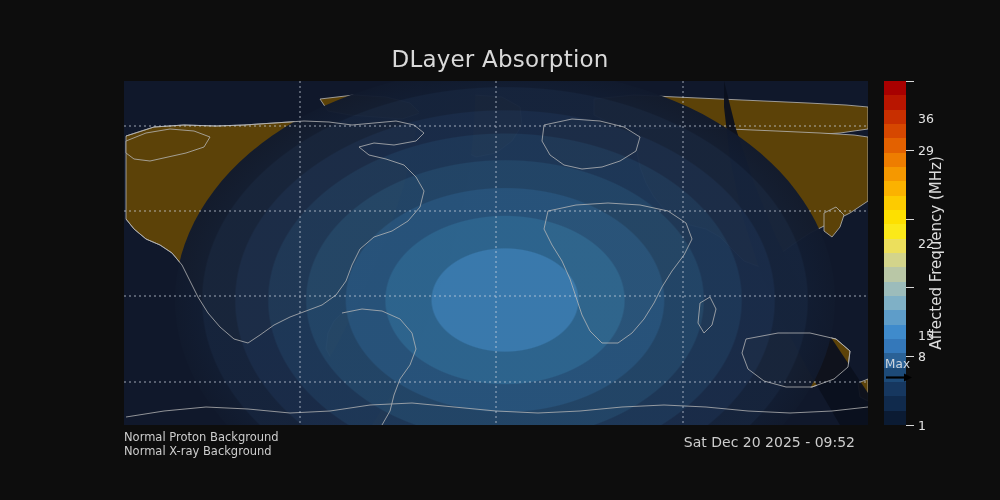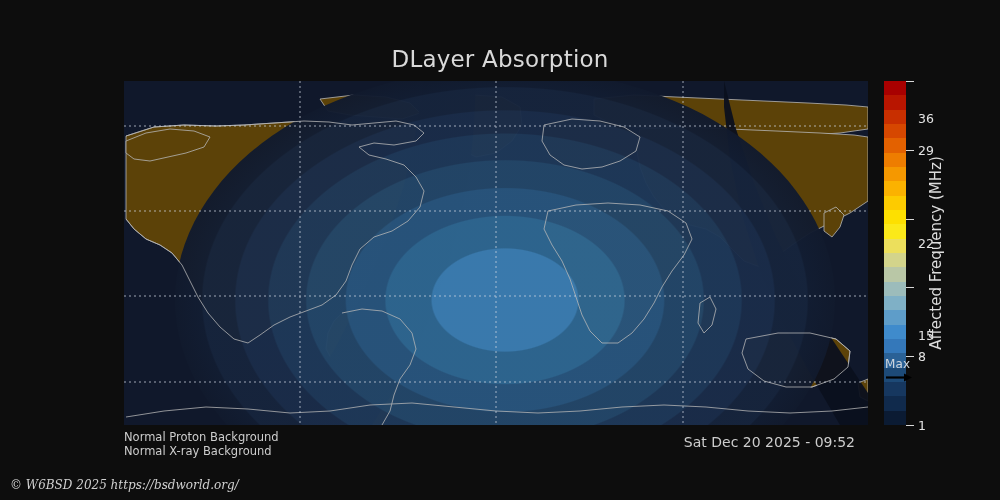--- a/index.html
+++ b/index.html
@@ -222,15 +222,14 @@
     <span id="maxlab">Max</span>
     <svg id="maxarrow" viewBox="0 0 26 9">
       <line x1="0" y1="4.5" x2="19" y2="4.5" stroke="#000" stroke-width="2.2"></line>
       <polygon points="18,0.5 26,4.5 18,8.5" fill="#000"></polygon>
     </svg>
   </div>
 
   <div class="foot" id="f1">Normal Proton Background</div>
   <div class="foot" id="f2">Normal X-ray Background</div>
   <div id="stamp">Sat Dec 20 2025 - 09:52</div>
-  <div id="copy">© W6BSD 2025 https://bsdworld.org/</div>
 
 </div>
 
 </body></html>

